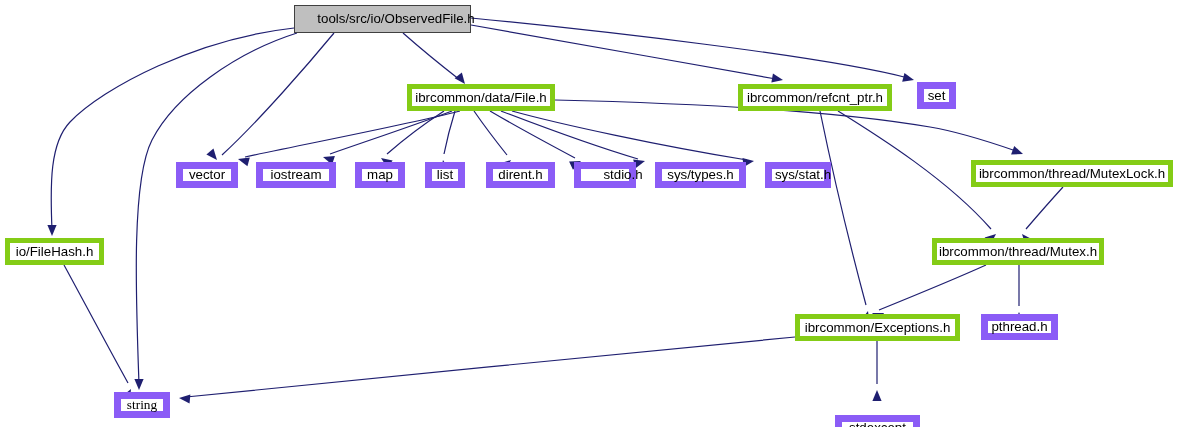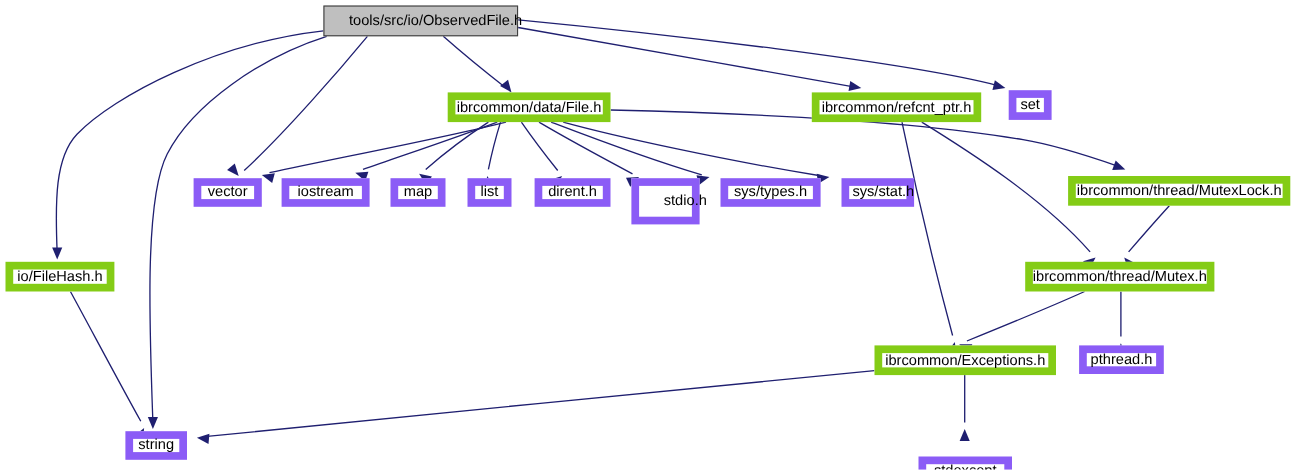--- a/index.html
+++ b/index.html
@@ -3,21 +3,21 @@
 <meta charset="utf-8">
 <style>
   html,body{margin:0;padding:0;background:#ffffff;}
   #graph{position:relative;width:1179px;height:427px;overflow:hidden;
          font-family:"Liberation Sans","DejaVu Sans",sans-serif;background:#ffffff;}
   #edges{position:absolute;left:0;top:0;width:1179px;height:427px;}
   .node{position:absolute;box-sizing:border-box;display:flex;align-items:center;
         justify-content:center;background:#ffffff;border:7px solid #8b5cf6;
         color:#000000;font-size:13.3px;white-space:nowrap;line-height:1;
         letter-spacing:0px;}
-  .node.strong{border:7px solid #84cc16;}
+  .node.strong{border:5px solid #84cc16;}
   .node.current{background:#bfbfbf;border:1px solid #404040;padding-left:27px;}
   .node span{display:block;transform:translateY(-0.5px);}
 </style>
 </head>
 <body>
 
 <div id="graph">
   <svg id="edges" viewBox="0 0 1179 427" xmlns="http://www.w3.org/2000/svg">
       <path d="M294,28 C196,39 104,87 70,122 C50,143 50,183 52,230" fill="none" stroke="#1f1f70" stroke-width="1.2"></path>
       <polygon points="0,0 -4.6,-11 4.6,-11" fill="#1f1f70" transform="translate(52,236) rotate(0)"></polygon>
@@ -86,21 +86,21 @@
     </div>
     <div class="node" style="left: 355px; top: 162px; width: 50px; height: 26px;">
       <span>map</span>
     </div>
     <div class="node" style="left: 425px; top: 162px; width: 40px; height: 26px;">
       <span>list</span>
     </div>
     <div class="node" style="left: 486px; top: 162px; width: 69px; height: 26px;">
       <span>dirent.h</span>
     </div>
-    <div class="node" style="left: 574px; top: 162px; width: 62px; height: 42px; padding-left: 36px;">
+    <div class="node" style="left: 574px; top: 162px; width: 62px; height: 26px; padding-left: 36px;">
       <span>stdio.h</span>
     </div>
     <div class="node" style="left: 655px; top: 162px; width: 91px; height: 26px;">
       <span>sys/types.h</span>
     </div>
     <div class="node" style="left: 765px; top: 162px; width: 66px; height: 26px; padding-left: 10px;">
       <span>sys/stat.h</span>
     </div>
     <div class="node strong" style="left: 971px; top: 160px; width: 202px; height: 27px;">
       <span>ibrcommon/thread/MutexLock.h</span>
@@ -110,19 +110,19 @@
     </div>
     <div class="node strong" style="left: 795px; top: 314px; width: 165px; height: 27px;">
       <span>ibrcommon/Exceptions.h</span>
     </div>
     <div class="node strong" style="left: 932px; top: 238px; width: 172px; height: 27px;">
       <span>ibrcommon/thread/Mutex.h</span>
     </div>
     <div class="node" style="left: 981px; top: 314px; width: 77px; height: 26px;">
       <span>pthread.h</span>
     </div>
-    <div class="node" style="left: 114px; top: 392px; width: 56px; height: 26px;">
+    <div class="node" style="left: 114px; top: 392px; width: 56px; height: 26px; font-family: Liberation Serif, serif;">
       <span>string</span>
     </div>
     <div class="node" style="left: 835px; top: 392px; width: 85px; height: 26px; margin-top: 23px;">
       <span>stdexcept</span>
     </div>
   </div>
 
 </body></html>

